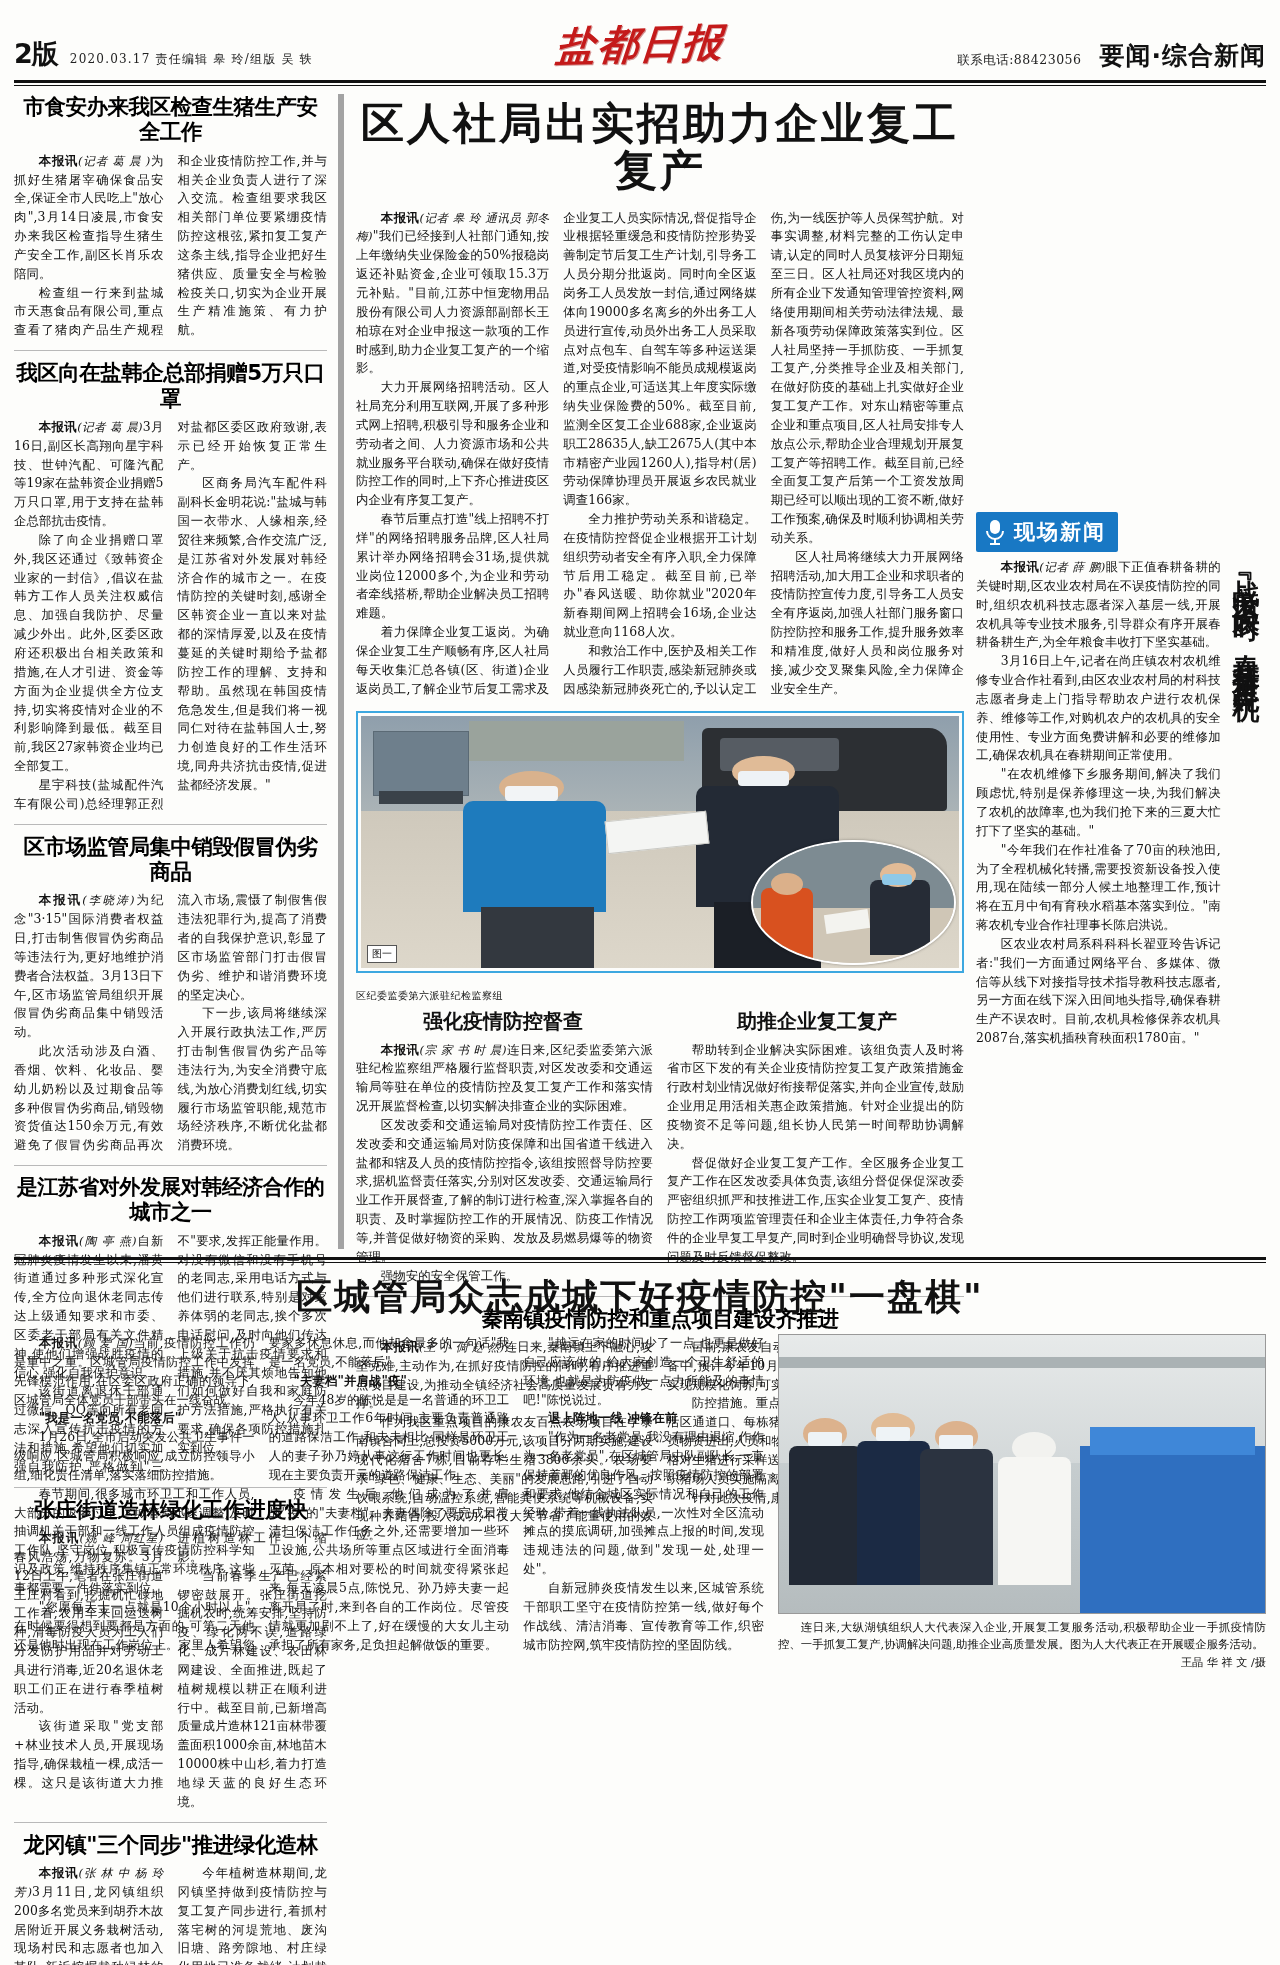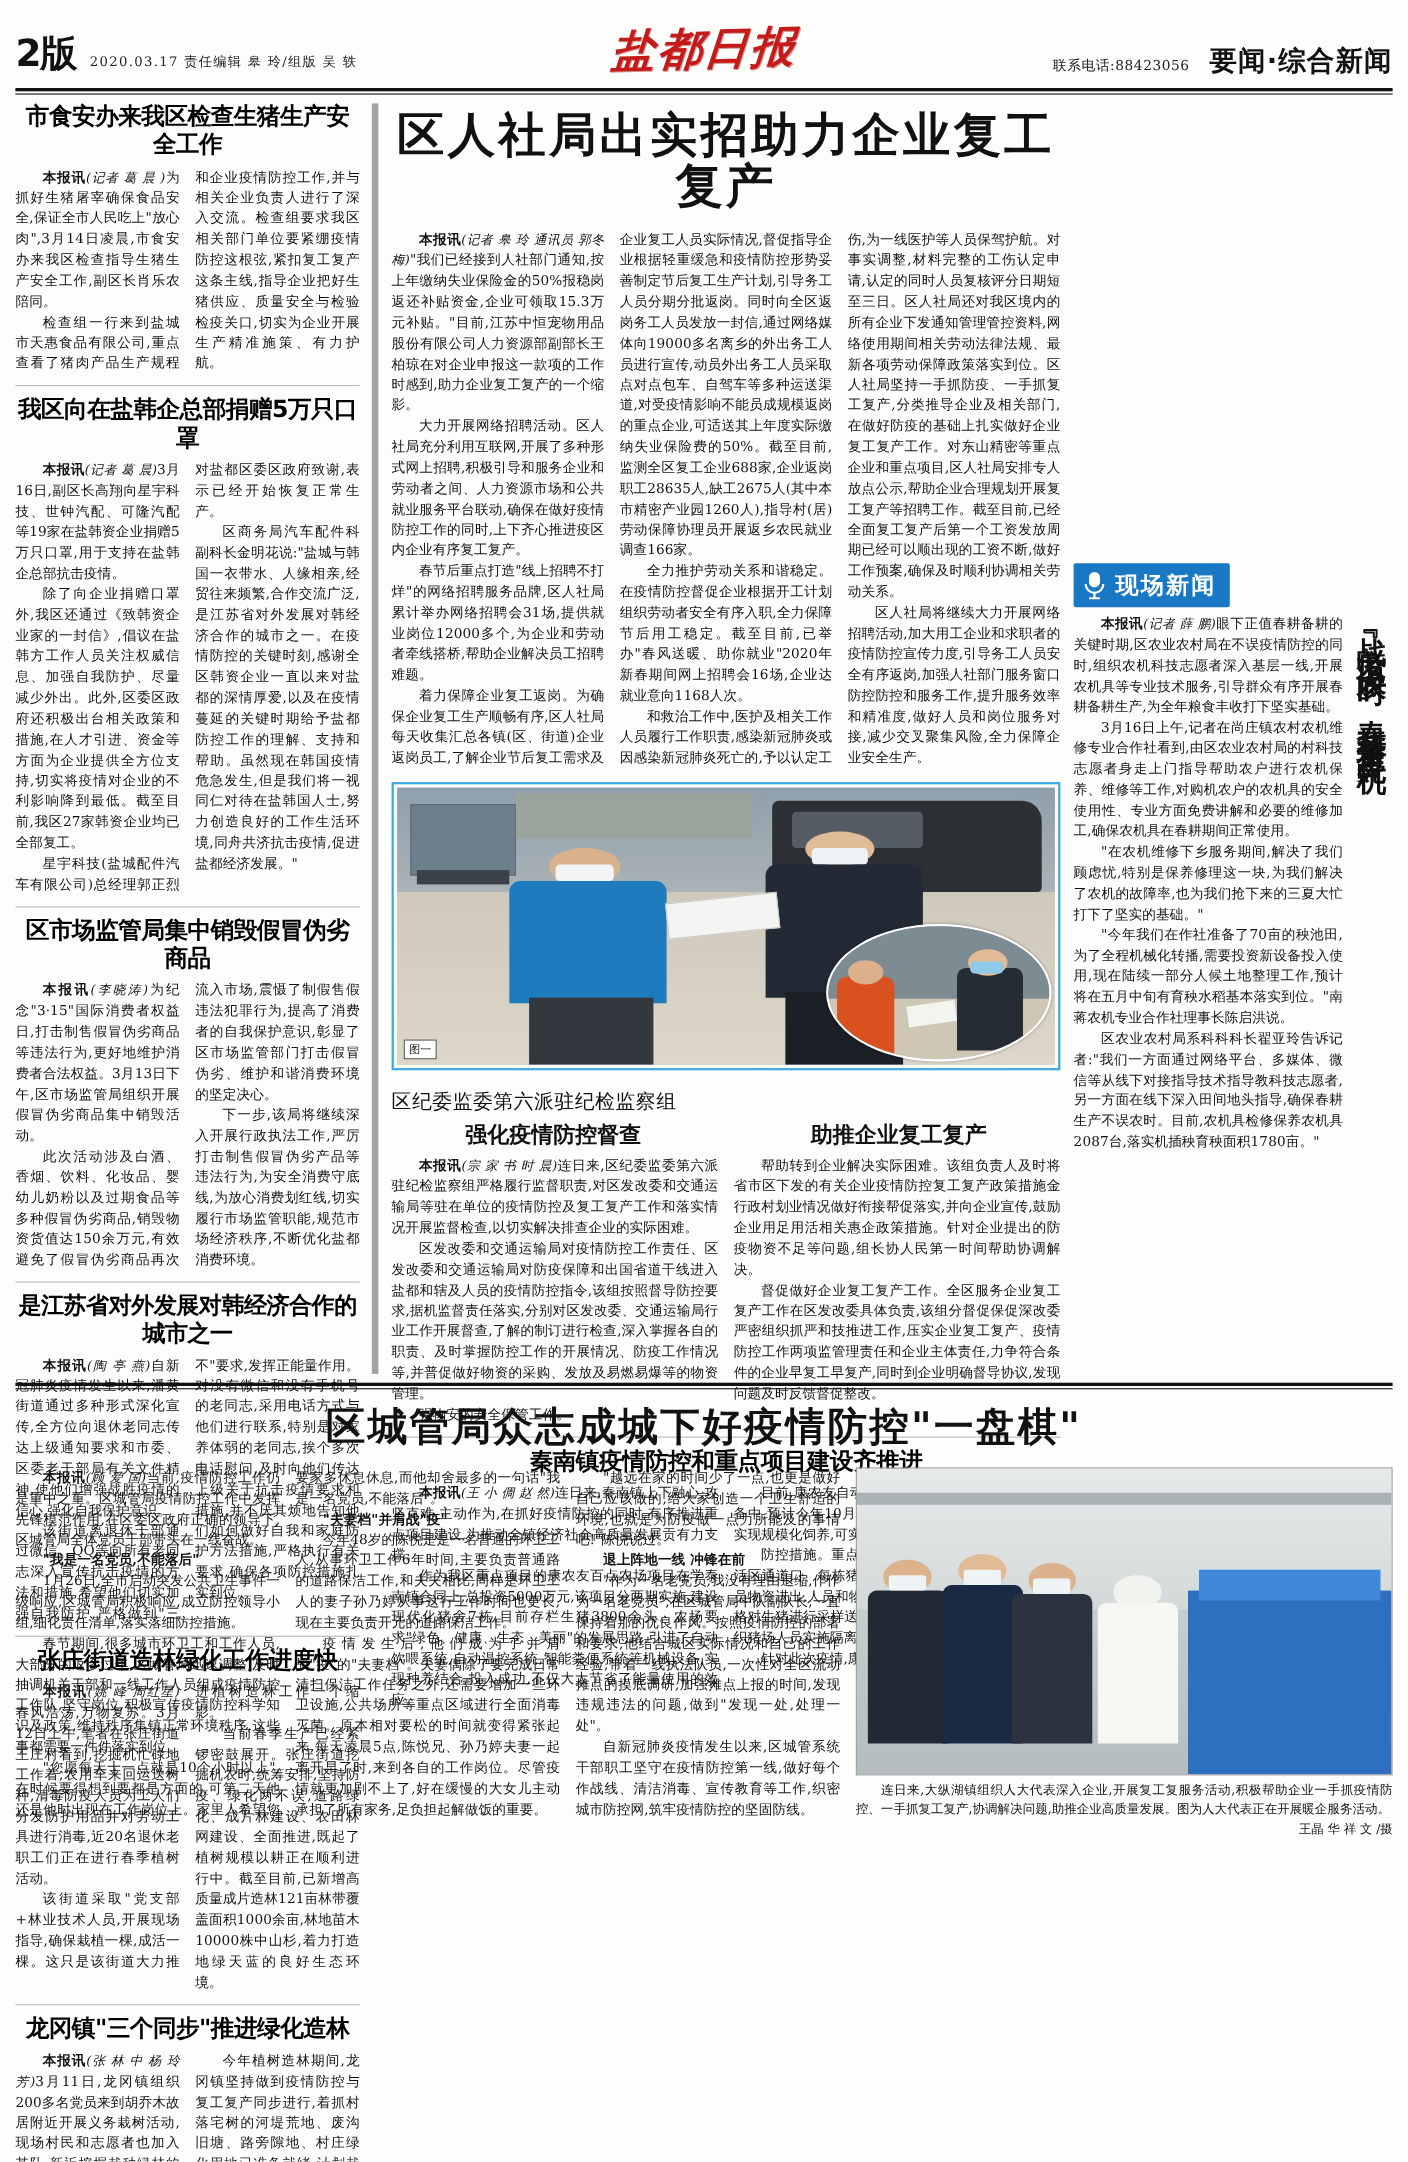--- a/index.html
+++ b/index.html
@@ -11,21 +11,21 @@
     color:#111;
     overflow:hidden;
   }
   .page { width:1280px; height:1965px; position:relative; padding:0 14px; }
 
   
   .masthead { height:78px; display:flex; align-items:flex-end; padding-bottom:6px; }
   .mh-left { display:flex; align-items:baseline; gap:12px; width:430px; }
   .page-no {
     font-family:"DejaVu Sans","Liberation Sans",sans-serif;
-    font-size:34px; font-weight:bold; letter-spacing:-1px; color:#111;
+    font-size:27px; font-weight:bold; letter-spacing:-1px; color:#111;
   }
   .mh-meta { font-size:12px; color:#222; letter-spacing:1.2px; white-space:nowrap; }
   .mh-center { flex:1; display:flex; justify-content:center; align-items:flex-end; }
   .nameplate {
     font-family:"DejaVu Serif","Liberation Serif",serif;
     font-size:40px; font-weight:bold; color:#c41a1a;
     letter-spacing:2px; font-style:italic;
     transform:skewX(-6deg) rotate(-1.5deg);
     text-shadow:1px 1px 0 rgba(160,20,20,.45);
   }
@@ -54,21 +54,21 @@
   .hl-l2 { font-size:21px; }
   .hl-mid-main {
     font-family:"DejaVu Serif","Liberation Serif",serif;
     font-size:43px; font-weight:bold; text-align:center;
     letter-spacing:3px; margin:6px 0 14px 0; line-height:1.1;
   }
   .hl-sub {
     font-family:"DejaVu Sans","Liberation Sans",sans-serif;
     font-size:20px; font-weight:bold; text-align:center; margin:3px 0 6px 0;
   }
-  .kicker { font-size:18px; text-align:center; margin:4px 0 2px 0; letter-spacing:.5px; }
+  .kicker { font-size:10px; text-align:center; margin:4px 0 2px 0; letter-spacing:.5px; }
   .hl-bottom {
     font-family:"DejaVu Sans","Liberation Sans",sans-serif;
     font-size:36px; font-weight:bold; text-align:center;
     letter-spacing:2px; margin:10px 0 12px 0;
   }
 
   
   .art { margin-bottom:10px; }
   .cols2 { column-count:2; column-gap:14px; column-rule:none; }
   .cols3 { column-count:3; column-gap:14px; }

